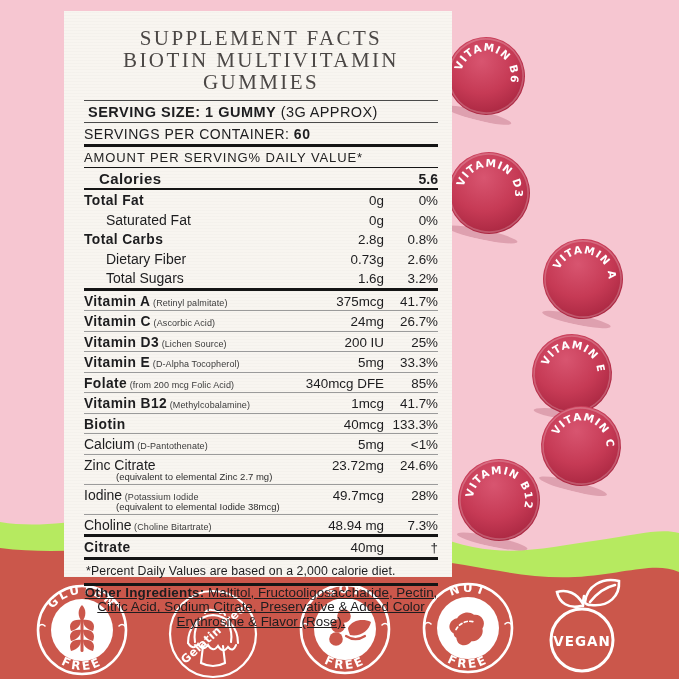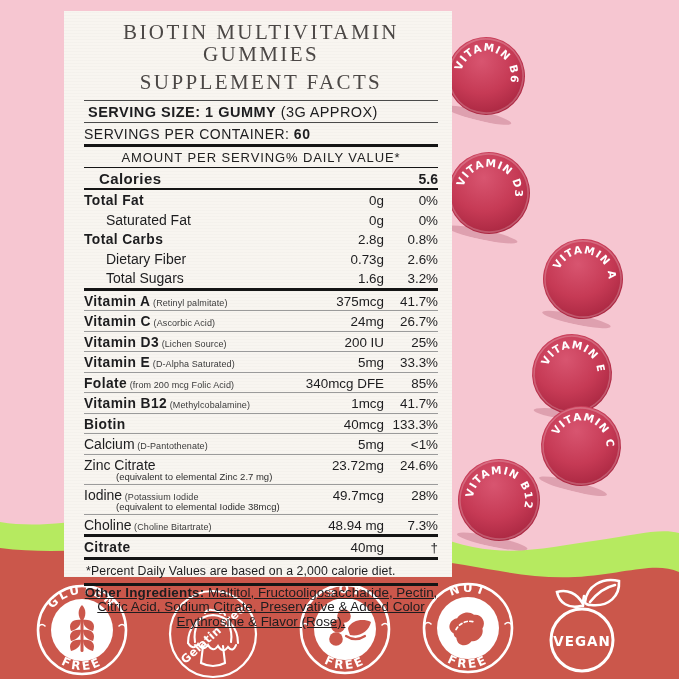--- a/index.html
+++ b/index.html
@@ -14,21 +14,21 @@
   .badge-diag{font-family:"DejaVu Sans",sans-serif;font-weight:600;fill:#fff;font-size:11.5px;letter-spacing:.4px;}
   
   #label{position:absolute;left:64px;top:11px;width:388px;height:566px;z-index:3;background:var(--label_bg,#f8f5f0);
          background-image:repeating-linear-gradient(0deg,rgba(0,0,0,.015) 0 1px,transparent 1px 3px);
          box-sizing:border-box;padding:10px 14px 8px 20px;color:var(--text_dark,#1d1d1f);}
   .ttl{font-family:"Liberation Serif",serif;font-weight:400;text-align:center;color:#4b4745;font-size:21px;letter-spacing:2.4px;line-height:1.05;}
   .ttl2{margin-top:6px;}
   .serv1{margin-top:7px;border-top:1.3px solid #4a4a4a;border-bottom:1.3px solid #4a4a4a;padding:2.5px 0 2.5px 4px;font-size:14.5px;letter-spacing:.4px;}
   .serv1 b{letter-spacing:.5px;}
   .serv2{border-bottom:3.5px solid #151515;padding:2.5px 0 2.5px 0;font-size:14px;letter-spacing:.5px;}
-  .hdr{display:flex;justify-content:center;border-bottom:1.6px solid #151515;padding:2.5px 0;font-size:13px;letter-spacing:.9px;color:#222;}
+  .hdr{display:flex;justify-content:flex-start;border-bottom:1.6px solid #151515;padding:2.5px 0;font-size:13px;letter-spacing:.9px;color:#222;}
   .calrow{display:grid;grid-template-columns:1fr 95px 54px;border-bottom:2.4px solid #151515;padding:1.5px 0;align-items:baseline;}
   .calrow .cl{font-weight:bold;font-size:15px;letter-spacing:.4px;margin-left:15px;}
   .calrow .cv{font-weight:bold;font-size:14px;text-align:right;}
   .frow{display:block;}
   .frow .line{display:grid;grid-template-columns:1fr 95px 54px;align-items:baseline;padding:2px 0 1.5px 0;}
   .frow.div-thin{border-bottom:1px solid #9b9b9b;}
   .frow.div-thick{border-bottom:3.5px solid #151515;}
   .cell-name{white-space:nowrap;font-size:14px;}
   .frow.bold .nm{font-weight:bold;font-size:13.8px;letter-spacing:.4px;}
   .frow .nm{font-size:14px;}
@@ -132,22 +132,22 @@
         </defs>
     <ellipse cx="2" cy="42" rx="36" ry="5" fill="rgba(160,60,85,0.28)"></ellipse>
     <circle r="41" fill="url(#gg5)"></circle>
     <circle r="39" fill="none" stroke="rgba(255,255,255,0.22)" stroke-width="1.6"></circle>
     <path id="tp5" d="M -24.7 9.0 A 26.240000000000002 26.240000000000002 0 1 1 24.7 9.0" fill="none"></path>
     <text class="gummy-text"><textPath href="#tp5" startOffset="50%" text-anchor="middle">VITAMIN B12</textPath></text>
       </svg>
     </div>
 
   <div id="label">
+    <div class="ttl ttl2">SUPPLEMENT FACTS</div>
     <div class="ttl">BIOTIN MULTIVITAMIN GUMMIES</div>
-    <div class="ttl ttl2">SUPPLEMENT FACTS</div>
     <div class="serv1"><b>SERVING SIZE: 1 GUMMY</b><span> (3G APPROX)</span></div>
     <div class="serv2"><span>SERVINGS PER CONTAINER: </span><b>60</b></div>
     <div class="hdr">
       <span>AMOUNT PER SERVING</span>
       <span>% DAILY VALUE*</span>
     </div>
     <div class="calrow">
       <span class="cl">Calories</span>
       <span></span>
       <span class="cv">5.6</span>
@@ -204,21 +204,21 @@
         </div>
         <div class="frow div-thin bold">
           <div class="line">
             <span class="cell-name"><span class="nm">Vitamin D3</span><span class="sub"> (Lichen Source)</span></span>
             <span class="cell-amt">200 IU</span>
             <span class="cell-dv">25%</span>
           </div>
         </div>
         <div class="frow div-thin bold">
           <div class="line">
-            <span class="cell-name"><span class="nm">Vitamin E</span><span class="sub"> (D-Alpha Saturated)</span></span>
+            <span class="cell-name"><span class="nm">Vitamin E</span><span class="sub"> (D-Alpha Tocopherol)</span></span>
             <span class="cell-amt">5mg</span>
             <span class="cell-dv">33.3%</span>
           </div>
         </div>
         <div class="frow div-thin bold">
           <div class="line">
             <span class="cell-name"><span class="nm">Folate</span><span class="sub"> (from 200 mcg Folic Acid)</span></span>
             <span class="cell-amt">340mcg DFE</span>
             <span class="cell-dv">85%</span>
           </div>

